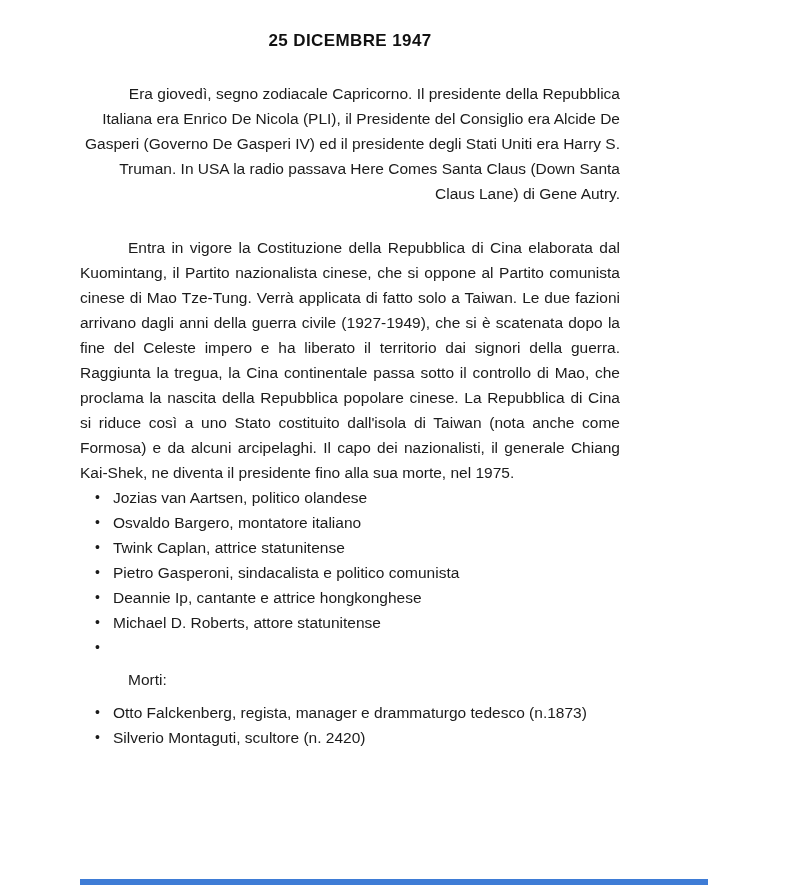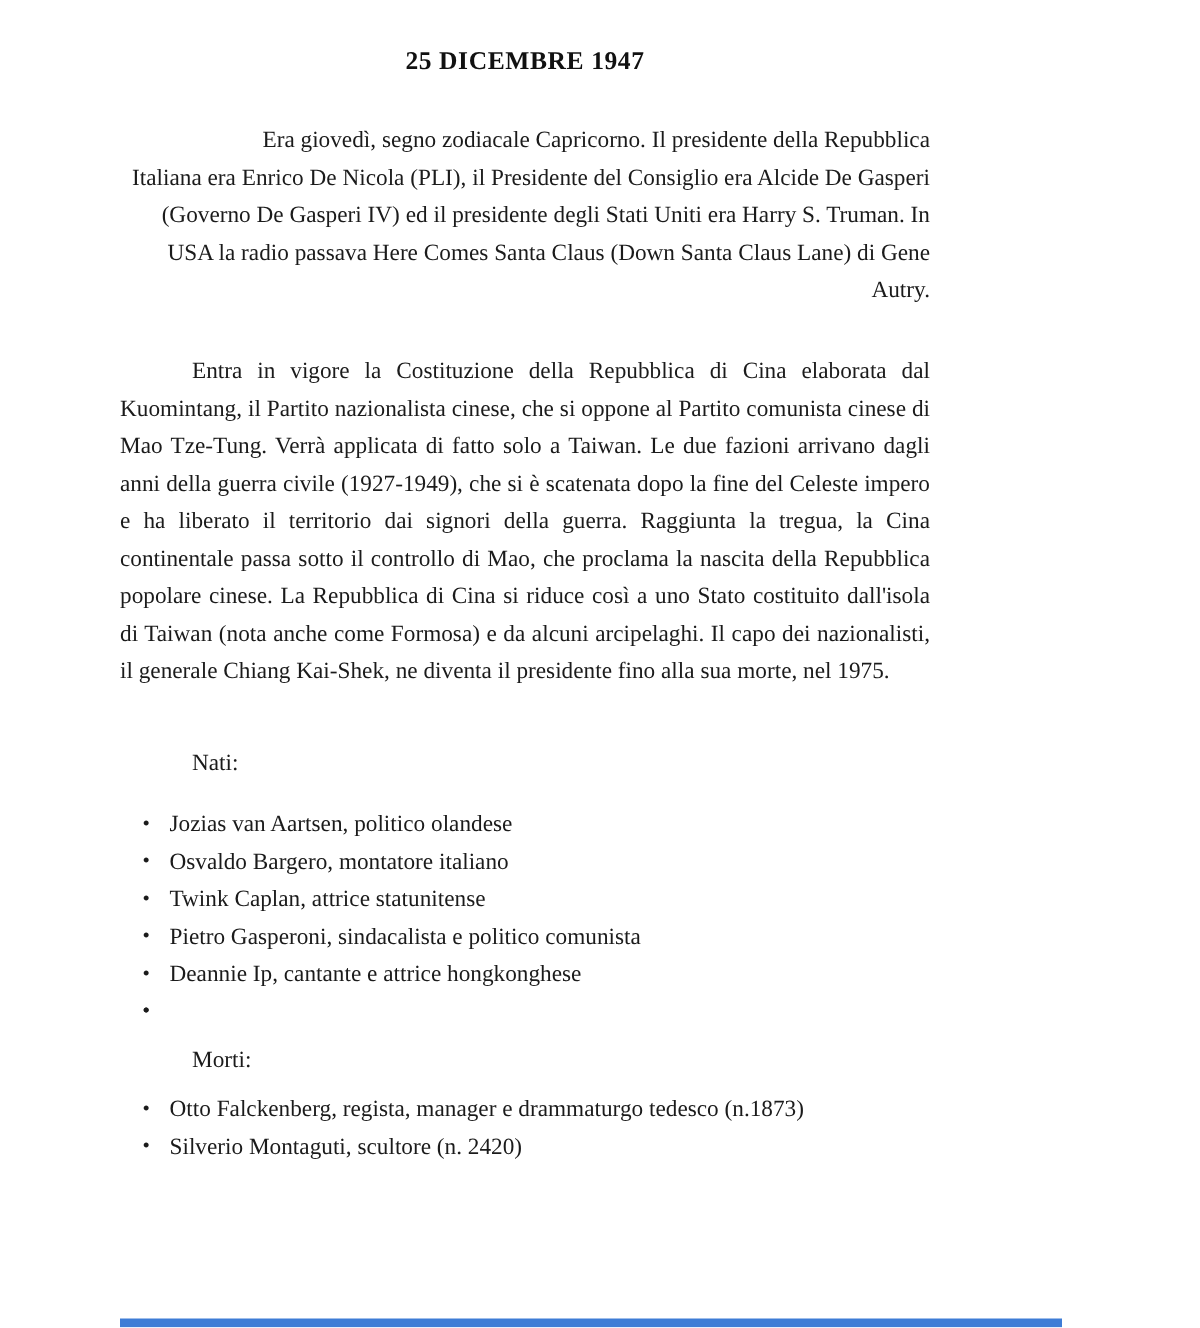--- a/index.html
+++ b/index.html
@@ -5,21 +5,21 @@
   html, body {
     margin: 0;
     padding: 0;
     background: #ffffff;
   }
   .page {
     position: relative;
     width: 708px;
     height: 885px;
     background: #ffffff;
-    font-family: Liberation Serif, serif;
+    font-family: Liberation Sans, sans-serif;
     color: #1b1b1b;
     overflow: hidden;
     box-sizing: border-box;
   }
   .content {
     padding: 30px 88px 0 80px;
   }
   .doc-title {
     margin: 0 0 29px 0;
     text-align: center;
@@ -84,21 +84,20 @@
 
 <div class="page" style="background: rgb(255, 255, 255); color: rgb(27, 27, 27);">
   <div class="content">
 
     <h1 class="doc-title">25 DICEMBRE 1947</h1>
 
     <p class="para para-intro">Era giovedì, segno zodiacale Capricorno. Il presidente della Repubblica Italiana era Enrico De Nicola (PLI), il Presidente del Consiglio era Alcide De Gasperi (Governo De Gasperi IV) ed il presidente degli Stati Uniti era Harry S. Truman. In USA la radio passava Here Comes Santa Claus (Down Santa Claus Lane) di Gene Autry.</p>
 
     <p class="para para-event">Entra in vigore la Costituzione della Repubblica di Cina elaborata dal Kuomintang, il Partito nazionalista cinese, che si oppone al Partito comunista cinese di Mao Tze-Tung. Verrà applicata di fatto solo a Taiwan. Le due fazioni arrivano dagli anni della guerra civile (1927-1949), che si è scatenata dopo la fine del Celeste impero e ha liberato il territorio dai signori della guerra. Raggiunta la tregua, la Cina continentale passa sotto il controllo di Mao, che proclama la nascita della Repubblica popolare cinese. La Repubblica di Cina si riduce così a uno Stato costituito dall'isola di Taiwan (nota anche come Formosa) e da alcuni arcipelaghi. Il capo dei nazionalisti, il generale Chiang Kai-Shek, ne diventa il presidente fino alla sua morte, nel 1975.</p>
 
-    <p class="section-heading nati">Nati:</p>
 
     <ul class="bullet-list">
       <li>
         <span class="bullet-dot">•</span>
         <span>Jozias van Aartsen, politico olandese</span>
       </li>
       <li>
         <span class="bullet-dot">•</span>
         <span>Osvaldo Bargero, montatore italiano</span>
       </li>
@@ -109,20 +108,21 @@
       <li>
         <span class="bullet-dot">•</span>
         <span>Pietro Gasperoni, sindacalista e politico comunista</span>
       </li>
       <li>
         <span class="bullet-dot">•</span>
         <span>Deannie Ip, cantante e attrice hongkonghese</span>
       </li>
       <li>
         <span class="bullet-dot">•</span>
+        <span>Michael D. Roberts, attore statunitense</span>
       </li>
       <li>
         <span class="bullet-dot">•</span>
       </li>
     </ul>
 
     <p class="section-heading morti">Morti:</p>
 
     <ul class="bullet-list">
       <li>

